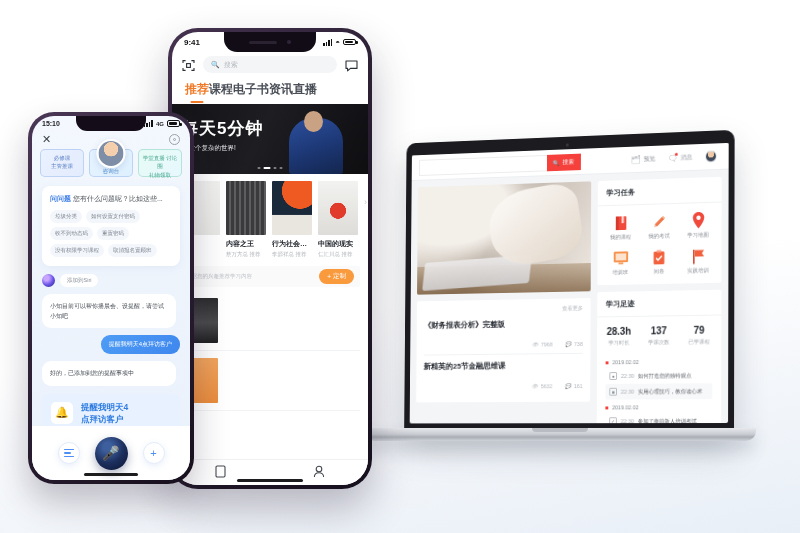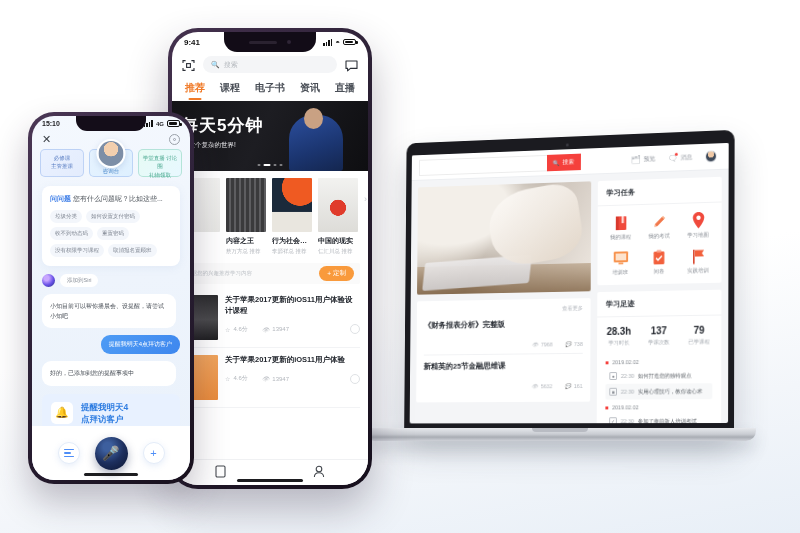--- a/index.html
+++ b/index.html
@@ -181,22 +181,22 @@
     display: flex; align-items: center; gap: 8px; padding: 4px 10px 6px;
   }
   .ph-scan { width: 13px; height: 13px; color: #2c3038; }
   .ph-input {
     flex: 1; height: 17px; background: #f4f5f7; border-radius: 9px;
     display: flex; align-items: center; gap: 4px; padding: 0 8px;
     font-size: 7px; color: #b6babf;
   }
   .ph-msg { width: 13px; height: 13px; color: #2c3038; }
   .ph-tabs {
-    display: flex; justify-content: space-between; padding: 2px 13px 0;
-    font-size: 10px; color: #4a4f57;
+    display: flex; padding: 2px 13px 0;
+    font-size: 12px; color: #4a4f57;
   }
   .ph-tab { position: relative; padding-bottom: 6px; font-weight: bold; }
   .ph-tab.active { color: #f07a28; font-weight: bold; }
   .ph-tab.active::after {
     content: ""; position: absolute; left: 50%; bottom: 1px; transform: translateX(-50%);
     width: 13px; height: 2px; background: #f07a28; border-radius: 2px;
   }
   .ph-banner {
     height: 70px; position: relative; overflow: hidden;
     background: linear-gradient(115deg,#141417 0%, #1d1d22 45%, #0e0e11 100%);
@@ -639,51 +639,23 @@
           <span>根据您的兴趣推荐学习内容</span>
           <span class="custom-btn">
             <i style="font-style:normal">+</i>
             <em style="font-style:normal">定制</em>
           </span>
         </div>
 
         <div class="clist">
           <div class="citem">
             <div class="cthumb" style="background:linear-gradient(180deg,#2b2b2d 0%,#4a4a4c 55%,#1f1f21 100%);"></div>
-            <div class="cmain">
-              <div class="ctitle">关于苹果2017更新的iOS11用户体验设计课程</div>
-              <div class="cmeta">
-                <span>
-                  <i>☆</i>
-                  <em style="font-style:normal">4.6分</em>
-                </span>
-                <span>
-                  <i>👁</i>
-                  <em style="font-style:normal">13947</em>
-                </span>
-                <span class="cplay"></span>
-              </div>
-            </div>
           </div>
           <div class="citem">
             <div class="cthumb" style="background:linear-gradient(180deg,#f0a35c,#e98c3d);"></div>
-            <div class="cmain">
-              <div class="ctitle">关于苹果2017更新的iOS11用户体验</div>
-              <div class="cmeta">
-                <span>
-                  <i>☆</i>
-                  <em style="font-style:normal">4.6分</em>
-                </span>
-                <span>
-                  <i>👁</i>
-                  <em style="font-style:normal">13947</em>
-                </span>
-                <span class="cplay"></span>
-              </div>
-            </div>
           </div>
         </div>
 
         <div class="ph-tabbar">
           <span>
             <svg width="11" height="13" viewBox="0 0 11 13">
                 <rect x="1" y="1" width="9" height="11" rx="1.2" stroke="#43474d" stroke-width="1.1" fill="none"></rect>
               </svg>
           </span>
           <span>

